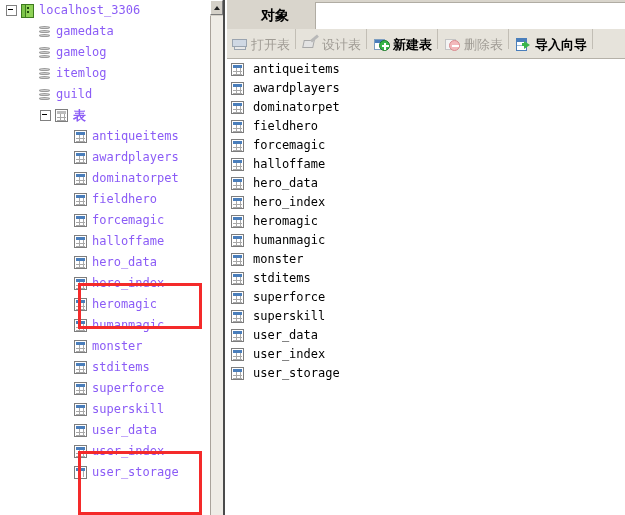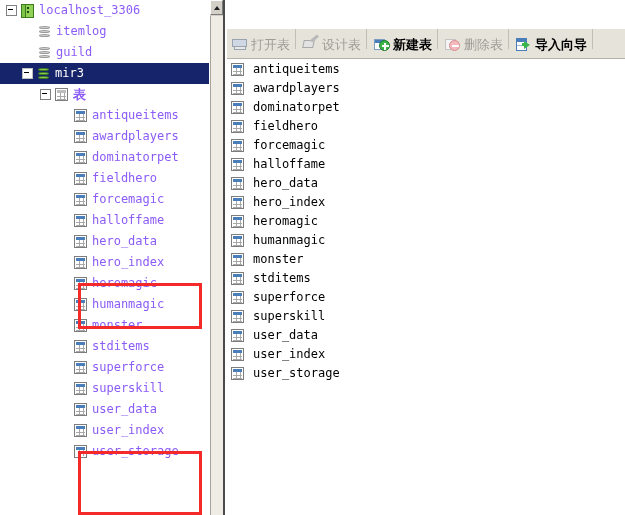--- a/index.html
+++ b/index.html
@@ -157,23 +157,24 @@
   }
 </style>
 </head>
 <body>
 
 <div class="app">
 
   <div class="tree-panel">
     <div id="tree-root">
         <div class="tree-row"><span style="display: inline-block; width: 6px;"></span><span class="expander"></span><span class="ico ico-server"><span class="s-back"></span><span class="s-front"></span><span class="s-dot"></span><span class="s-dot2"></span></span><span class="label">localhost_3306</span></div>
+        <div class="tree-row"><span style="display: inline-block; width: 38px;"></span><span class="ico ico-db gray"><i class="l1"></i><i class="l2"></i><i class="l3"></i></span><span class="label">gamedata</span></div>
+        <div class="tree-row"><span style="display: inline-block; width: 38px;"></span><span class="ico ico-db gray"><i class="l1"></i><i class="l2"></i><i class="l3"></i></span><span class="label">gamelog</span></div>
         <div class="tree-row"><span style="display: inline-block; width: 38px;"></span><span class="ico ico-db gray"><i class="l1"></i><i class="l2"></i><i class="l3"></i></span><span class="label">itemlog</span></div>
         <div class="tree-row"><span style="display: inline-block; width: 38px;"></span><span class="ico ico-db gray"><i class="l1"></i><i class="l2"></i><i class="l3"></i></span><span class="label">guild</span></div>
-        <div class="tree-row selected"><span style="display: inline-block; width: 22px;"></span><span class="expander"></span><span class="ico ico-db green"><i class="l1"></i><i class="l2"></i><i class="l3"></i></span><span class="label">mir3</span></div>
         <div class="tree-row"><span style="display: inline-block; width: 40px;"></span><span class="expander"></span><span class="ico ico-table plain"><span class="hdr"></span><span class="v1"></span><span class="v2"></span><span class="h1"></span><span class="h2"></span></span><span class="label cjk">表</span></div>
         <div class="tree-row"><span style="display: inline-block; width: 74px;"></span><span class="ico ico-table"><span class="hdr"></span><span class="v1"></span><span class="v2"></span><span class="h1"></span><span class="h2"></span></span><span class="label">antiqueitems</span></div>
         <div class="tree-row"><span style="display: inline-block; width: 74px;"></span><span class="ico ico-table"><span class="hdr"></span><span class="v1"></span><span class="v2"></span><span class="h1"></span><span class="h2"></span></span><span class="label">awardplayers</span></div>
         <div class="tree-row"><span style="display: inline-block; width: 74px;"></span><span class="ico ico-table"><span class="hdr"></span><span class="v1"></span><span class="v2"></span><span class="h1"></span><span class="h2"></span></span><span class="label">dominatorpet</span></div>
         <div class="tree-row"><span style="display: inline-block; width: 74px;"></span><span class="ico ico-table"><span class="hdr"></span><span class="v1"></span><span class="v2"></span><span class="h1"></span><span class="h2"></span></span><span class="label">fieldhero</span></div>
         <div class="tree-row"><span style="display: inline-block; width: 74px;"></span><span class="ico ico-table"><span class="hdr"></span><span class="v1"></span><span class="v2"></span><span class="h1"></span><span class="h2"></span></span><span class="label">forcemagic</span></div>
         <div class="tree-row"><span style="display: inline-block; width: 74px;"></span><span class="ico ico-table"><span class="hdr"></span><span class="v1"></span><span class="v2"></span><span class="h1"></span><span class="h2"></span></span><span class="label">halloffame</span></div>
         <div class="tree-row"><span style="display: inline-block; width: 74px;"></span><span class="ico ico-table"><span class="hdr"></span><span class="v1"></span><span class="v2"></span><span class="h1"></span><span class="h2"></span></span><span class="label">hero_data</span></div>
         <div class="tree-row"><span style="display: inline-block; width: 74px;"></span><span class="ico ico-table"><span class="hdr"></span><span class="v1"></span><span class="v2"></span><span class="h1"></span><span class="h2"></span></span><span class="label">hero_index</span></div>
         <div class="tree-row"><span style="display: inline-block; width: 74px;"></span><span class="ico ico-table"><span class="hdr"></span><span class="v1"></span><span class="v2"></span><span class="h1"></span><span class="h2"></span></span><span class="label">heromagic</span></div>
@@ -196,20 +197,24 @@
     <div class="btn">
       <span class="arrow"></span>
     </div>
     <div class="track"></div>
   </div>
   <div class="panel-divider"></div>
   <div class="panel-divider2"></div>
 
   <div class="right-panel">
 
+    <div class="tabstrip">
+      <div class="tab">对象</div>
+      <div class="tab-white"></div>
+    </div>
 
     <div class="toolbar" id="toolbar"><span class="tb-item disabled"><span class="tb-ico ic-open"><span class="a"></span><span class="b"></span></span><span class="tbl">打开表</span></span><span class="tb-sep"></span><span class="tb-item disabled"><span class="tb-ico ic-design"><span class="a"></span><span class="p"></span></span><span class="tbl">设计表</span></span><span class="tb-sep"></span><span class="tb-item enabled"><span class="tb-ico ic-new"><span class="a">
               <i></i>
             </span><span class="c"></span></span><span class="tbl">新建表</span></span><span class="tb-sep"></span><span class="tb-item disabled"><span class="tb-ico ic-del"><span class="a"></span><span class="c"></span></span><span class="tbl">删除表</span></span><span class="tb-sep"></span><span class="tb-item enabled"><span class="tb-ico ic-imp"><span class="a">
               <i></i>
               <u></u>
             </span><span class="ar2"></span><span class="ar"></span></span><span class="tbl">导入向导</span></span><span class="tb-sep"></span></div>
 
     <div class="list" id="table-list">
         <div class="list-row"><span class="ico ico-table"><span class="hdr"></span><span class="v1"></span><span class="v2"></span><span class="h1"></span><span class="h2"></span></span><span class="lname">antiqueitems</span></div>

